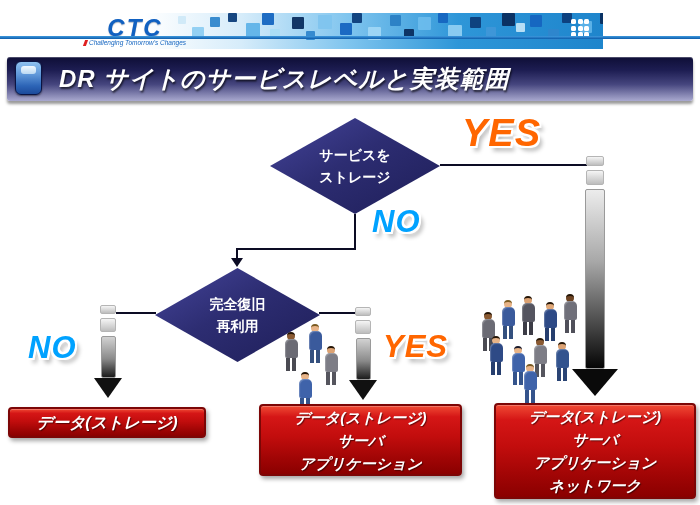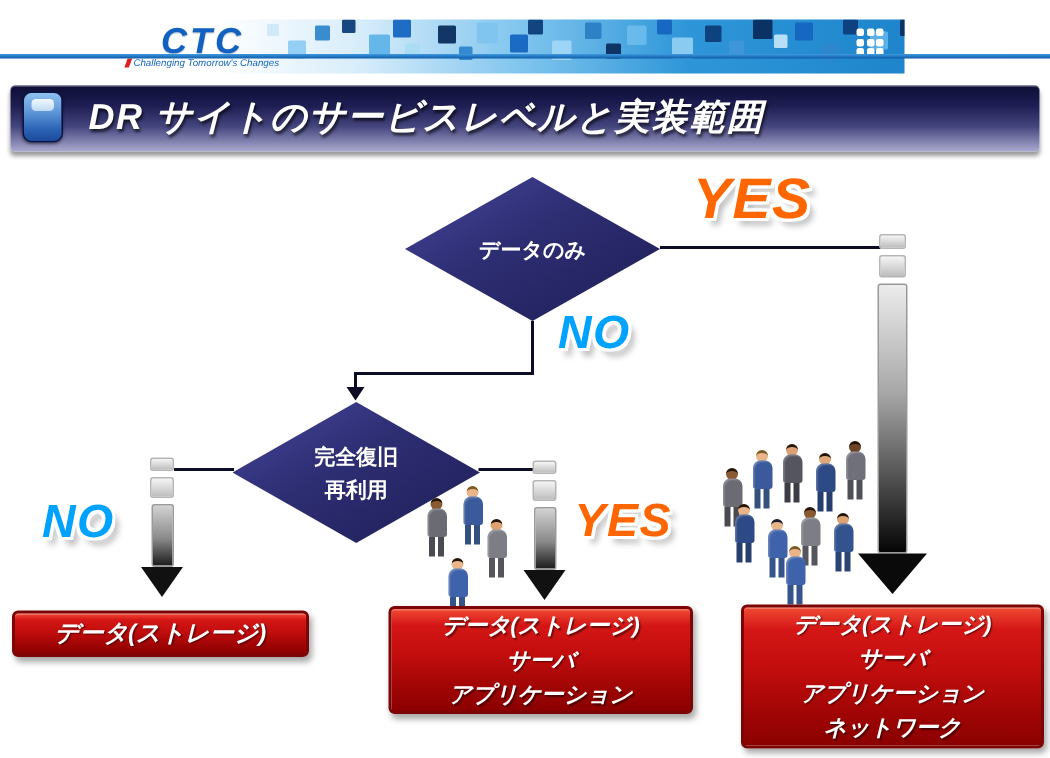--- a/index.html
+++ b/index.html
@@ -168,21 +168,22 @@
 <div class="banner-line"></div>
 
 <div class="title-bar">
   <span class="title-icon">
       <i></i>
     </span>
   <span class="title-text">DR サイトのサービスレベルと実装範囲</span>
 </div>
 
 <div class="diamond d1">
-  <div>データのみ</div>
+  <div>サービスを</div>
+  <div>ストレージ</div>
 </div>
 <div class="diamond d2">
   <div>完全復旧</div>
   <div>再利用</div>
 </div>
 
 <div class="cline" style="left:440px;top:164px;width:147px;height:2px"></div>
 <div class="cline" style="left:354px;top:214px;width:2px;height:36px"></div>
 <div class="cline" style="left:237px;top:248px;width:119px;height:2px"></div>
 <div class="cline" style="left:236px;top:248px;width:2px;height:11px"></div>

